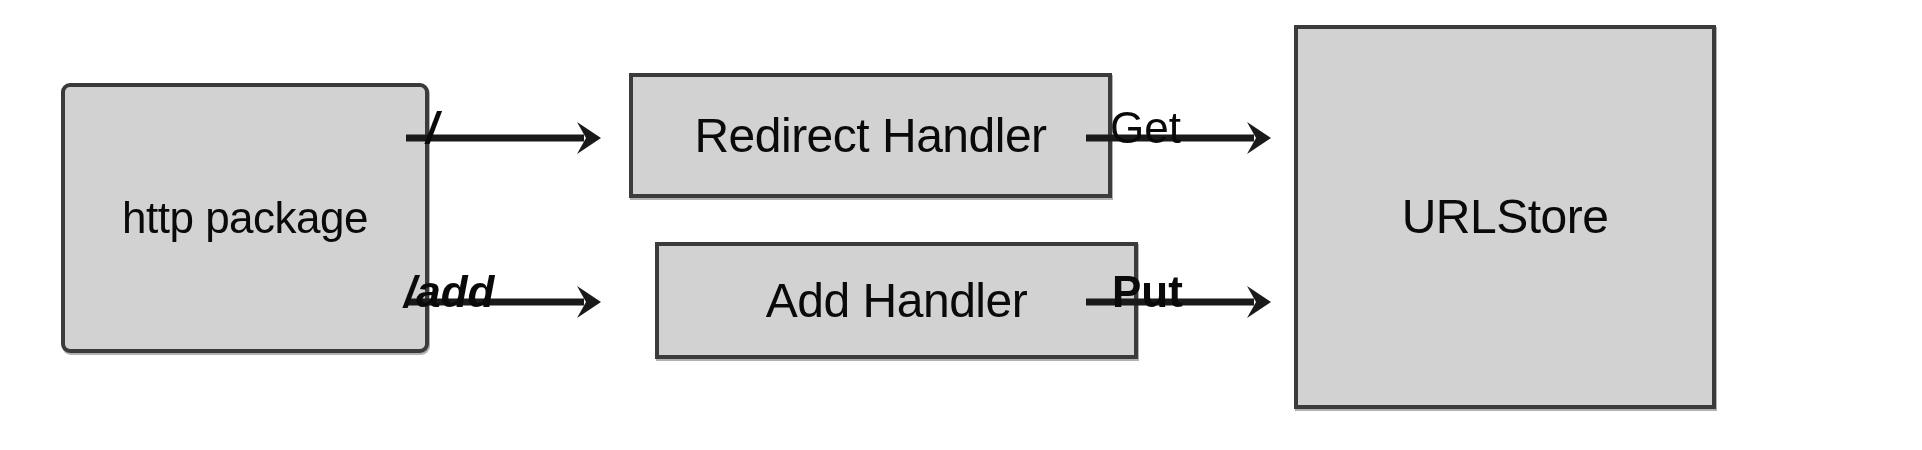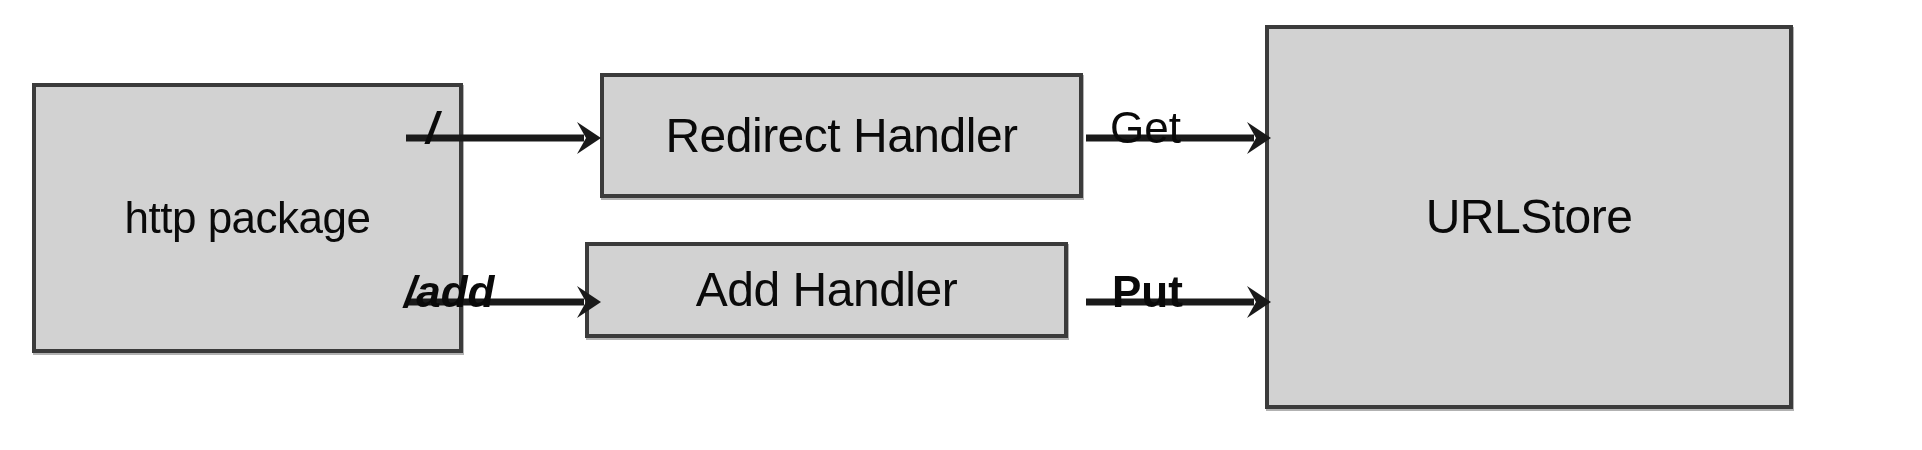--- a/index.html
+++ b/index.html
@@ -20,58 +20,60 @@
   }
   .node-box {
     position: absolute;
     box-sizing: border-box;
     background: #d2d2d2;
     border: 4px solid #3b3b3b;
     display: flex;
     align-items: center;
     justify-content: center;
     box-shadow: 1px 2px 0 rgba(0,0,0,0.30);
+    margin-left: 29px;
   }
   .node-label {
     color: #0a0a0a;
     font-family: "Liberation Sans", sans-serif;
     font-weight: 400;
     letter-spacing: -0.5px;
     white-space: nowrap;
     text-align: center;
     line-height: 1;
   }
   #node-http-package {
     left: 32px;
     top: 83px;
-    width: 431px;
+    width: 368px;
     height: 270px;
+    border-radius: 9px;
   }
   #node-http-package .node-label { font-size: 44px; }
 
   #node-redirect-handler {
     left: 600px;
     top: 73px;
     width: 483px;
     height: 125px;
   }
   #node-redirect-handler .node-label { font-size: 48px; }
 
   #node-add-handler {
-    left: 585px;
+    left: 626px;
     top: 242px;
     width: 483px;
-    height: 96px;
+    height: 117px;
   }
   #node-add-handler .node-label { font-size: 48px; }
 
   #node-urlstore {
     left: 1265px;
     top: 25px;
-    width: 528px;
+    width: 422px;
     height: 384px;
   }
   #node-urlstore .node-label { font-size: 48px; }
 
   
   .edge {
     position: absolute;
     height: 110px;
   }
   .edge svg { display: block; overflow: visible; }

